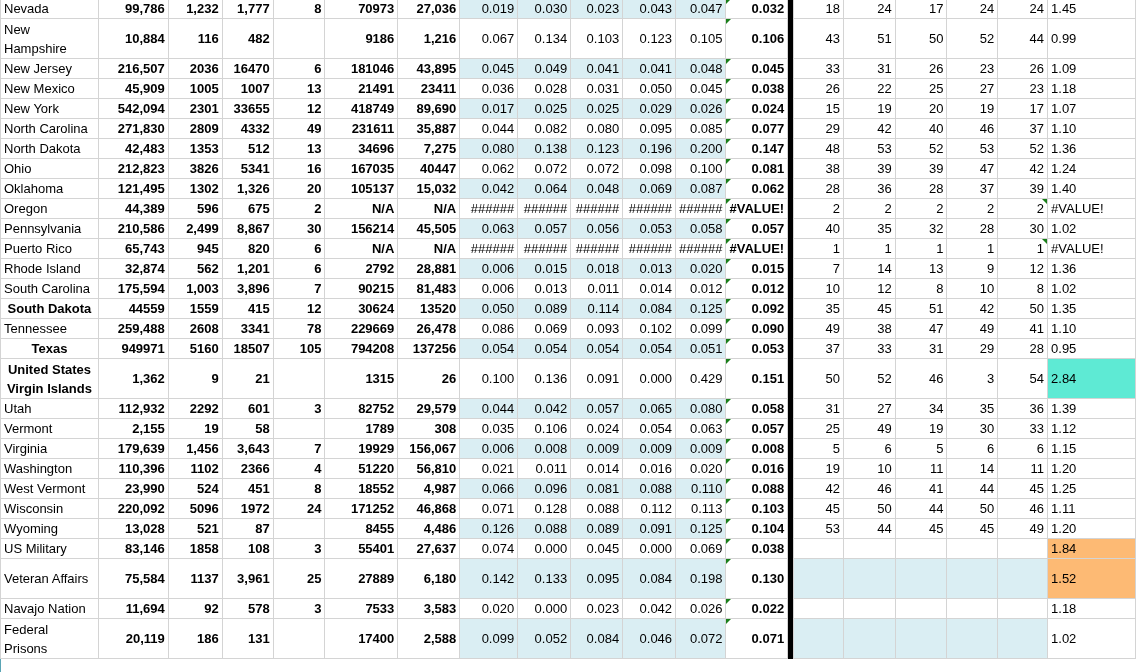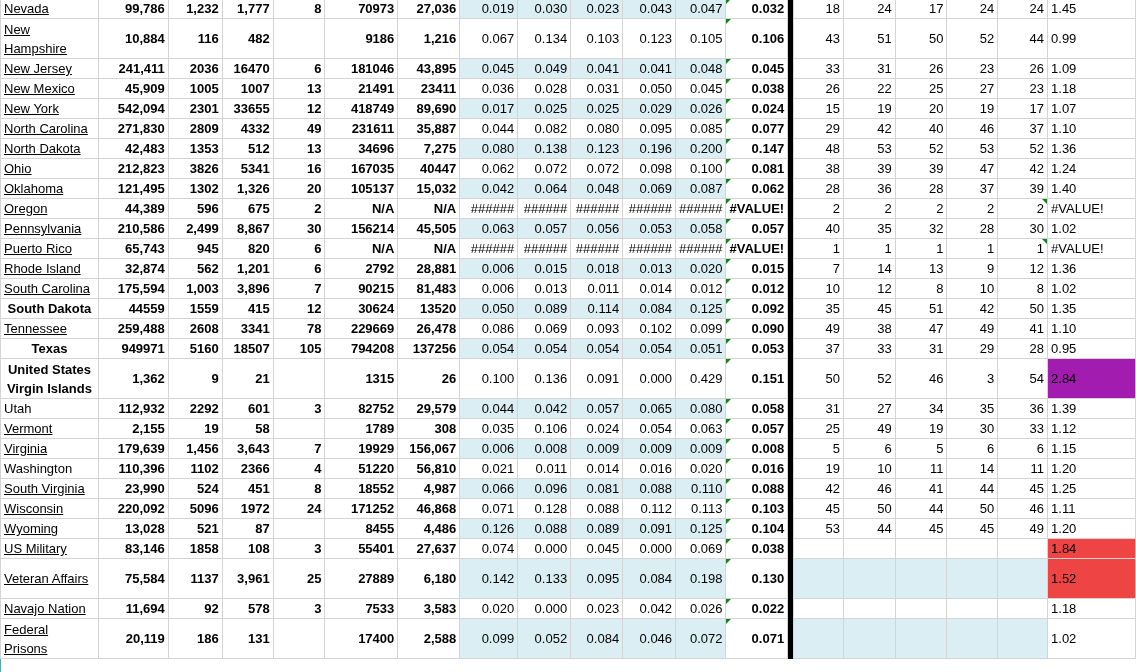--- a/index.html
+++ b/index.html
@@ -2,32 +2,32 @@
 <html><head>
 <meta charset="utf-8">
 <style>
   html, body { margin:0; padding:0; background:#fff; }
   body { width:1136px; height:672px; overflow:hidden; position:relative;
          font-family: "Liberation Sans", "DejaVu Sans", sans-serif; font-size:13px; color:#000; }
   table { border-collapse:collapse; table-layout:fixed; position:absolute; left:0; top:-2px; }
   td { border:1px solid #d4d4d4; padding:0 3px; height:19px; white-space:nowrap; overflow:hidden;
        text-align:right; line-height:19px; box-sizing:border-box; }
   td.name { text-align:left; padding-left:3px; white-space:normal; line-height:19px; }
-  td.name span.link { text-decoration:underline; }
+  td.name span.link { }
   td.name.bold { font-weight:bold;text-align:center; }
   td.b { font-weight:bold; }
   tr.tall td { height:40px; }
   td.sh { background:#daeef3; }
   td.avg { position:relative;font-weight:bold; }
   td.avg .tri { position:absolute; left:0; top:0; width:0; height:0;
                 border-top:5px solid #1a7f1a; border-right:5px solid transparent; }
   td.sep { background:#000; border:none; padding:0; }
   td.ratio { text-align:left; }
-  td.pink { background:#a21caf; }
-  td.yellow { background:#ef4444; }
+  td.pink { background:#5eead4; }
+  td.yellow { background:#fdba74; }
   td.kr { text-align:right; }
   td.ktri { position:relative; }
   td.ktri .tri { position:absolute; right:0; top:0; width:0; height:0;
                  border-top:5px solid #1a7f1a; border-left:5px solid transparent; }
   .leftbar { position:absolute; left:0; top:0; width:1px; height:672px; background:#5aa5b5; }
 </style>
 </head>
 <body>
 
 <div class="leftbar"></div>
@@ -95,21 +95,21 @@
         <td class="sep"></td>
         <td class="kr">43</td>
         <td class="kr">51</td>
         <td class="kr">50</td>
         <td class="kr">52</td>
         <td class="kr">44</td>
         <td class="ratio">0.99</td>
       </tr>
       <tr>
         <td class="name"><span class="link">New Jersey</span></td>
-        <td class="b">241,411</td>
+        <td class="b">216,507</td>
         <td class="b">2036</td>
         <td class="b">16470</td>
         <td class="b">6</td>
         <td class="b">181046</td>
         <td class="b">43,895</td>
         <td class="sh">0.045</td>
         <td class="sh">0.049</td>
         <td class="sh">0.041</td>
         <td class="sh">0.041</td>
         <td class="sh">0.048</td>
@@ -534,21 +534,21 @@
         <td class="avg"><span class="tri"></span><span>0.016</span></td>
         <td class="sep"></td>
         <td class="kr">19</td>
         <td class="kr">10</td>
         <td class="kr">11</td>
         <td class="kr">14</td>
         <td class="kr">11</td>
         <td class="ratio">1.20</td>
       </tr>
       <tr>
-        <td class="name"><span class="link">South Virginia</span></td>
+        <td class="name"><span class="link">West Vermont</span></td>
         <td class="b">23,990</td>
         <td class="b">524</td>
         <td class="b">451</td>
         <td class="b">8</td>
         <td class="b">18552</td>
         <td class="b">4,987</td>
         <td class="sh">0.066</td>
         <td class="sh">0.096</td>
         <td class="sh">0.081</td>
         <td class="sh">0.088</td>

